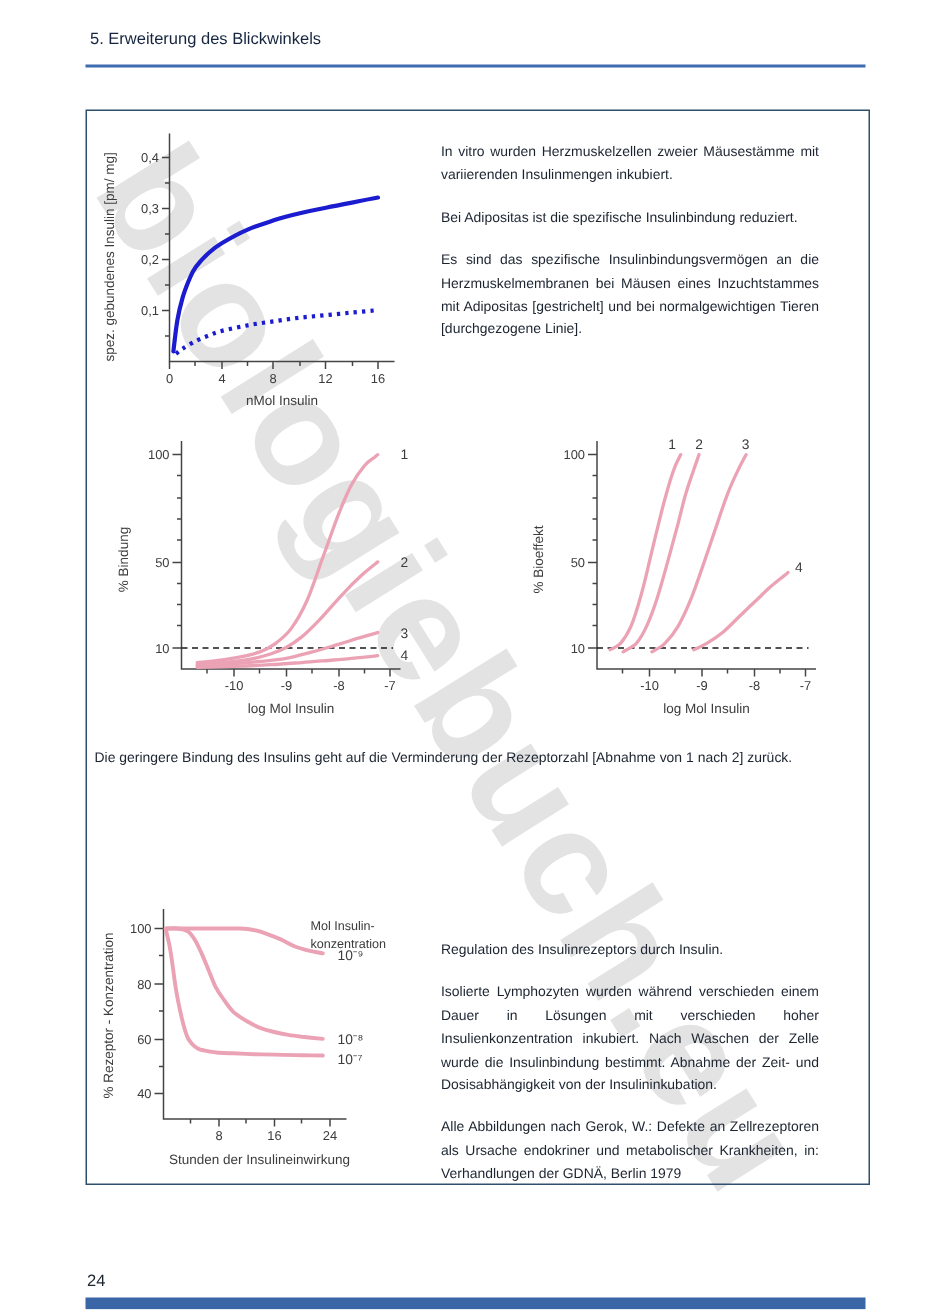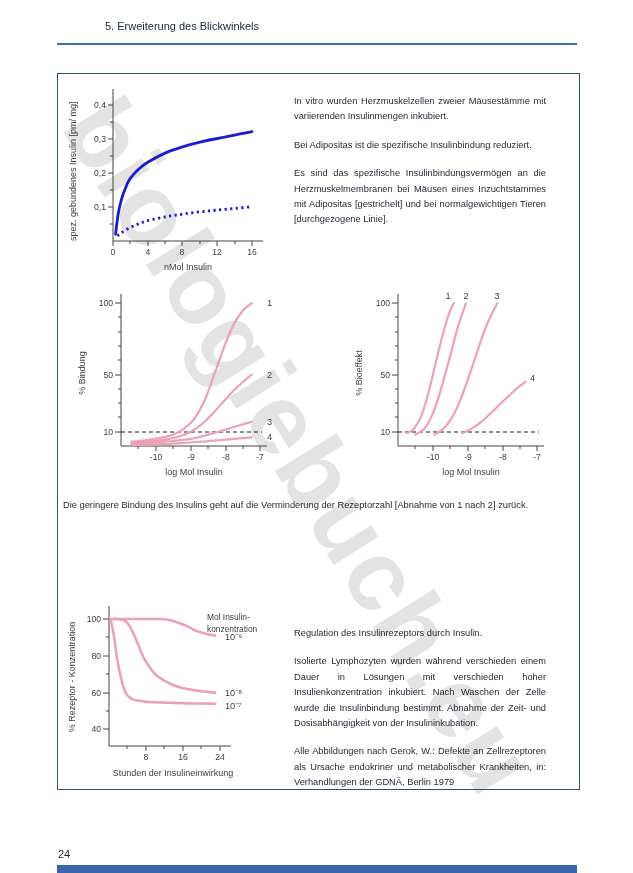--- a/index.html
+++ b/index.html
@@ -1,21 +1,21 @@
 <!DOCTYPE html>
 <html><head>
 <meta charset="utf-8">
 <style>
   html,body{margin:0;padding:0;background:#ffffff;}
   .page{position:relative;width:633px;height:873px;background:#ffffff;overflow:hidden;
         font-family:"Liberation Sans",sans-serif;color:#1c2430;}
   .watermark{position:absolute;left:138px;top:78px;transform-origin:0 0;transform:rotate(58deg);
              font-size:100px;font-weight:bold;color:#bdbdbd;opacity:.42;letter-spacing:2px;
              white-space:nowrap;z-index:1;}
-  .header{position:absolute;left:60px;top:20px;font-size:11px;color:#15253f;z-index:2;margin-left:45px;}
+  .header{position:absolute;left:60px;top:20px;font-size:11px;color:#15253f;z-index:2;}
   .header-rule{position:absolute;left:57px;top:43px;width:520px;height:2px;background:#3f6cb0;z-index:2;}
   .figure-box{position:absolute;left:57px;top:73px;width:501px;height:715px;
               border:1px solid #2e4f6d;z-index:2;padding-left:20px;}
   .chart{position:absolute;}
   .c1{left:5px;top:9px;}
   .c2{left:11px;top:212px;}
   .c3{left:288px;top:212px;}
   .c4{left:3px;top:522px;}
   .tb{position:absolute;font-size:9.3px;line-height:15.4px;text-align:justify;color:#1c2430;}
   .tb p{margin:0 10px 13px 0;}

